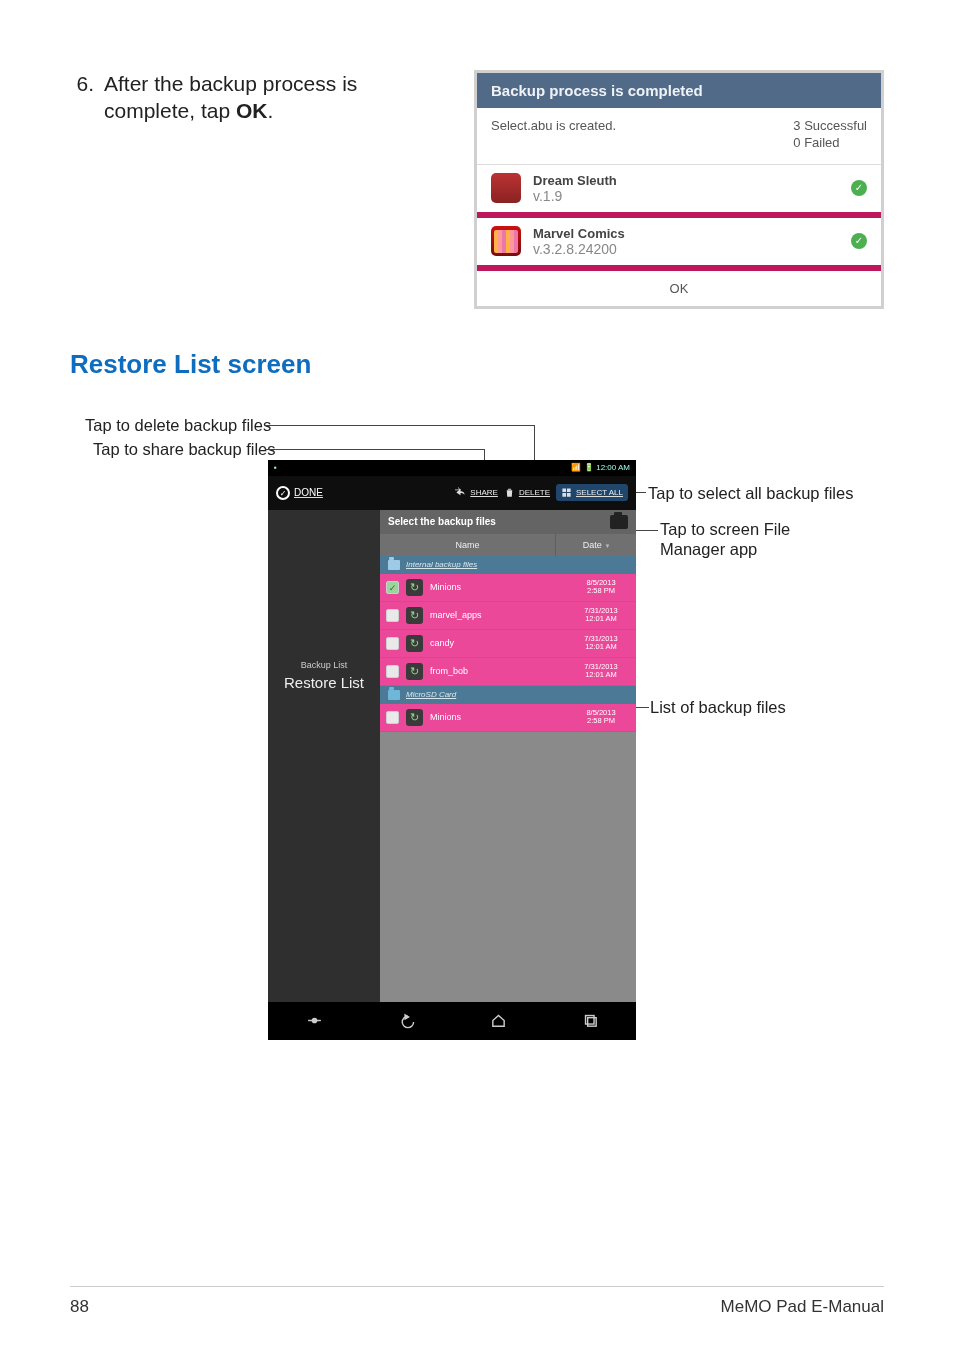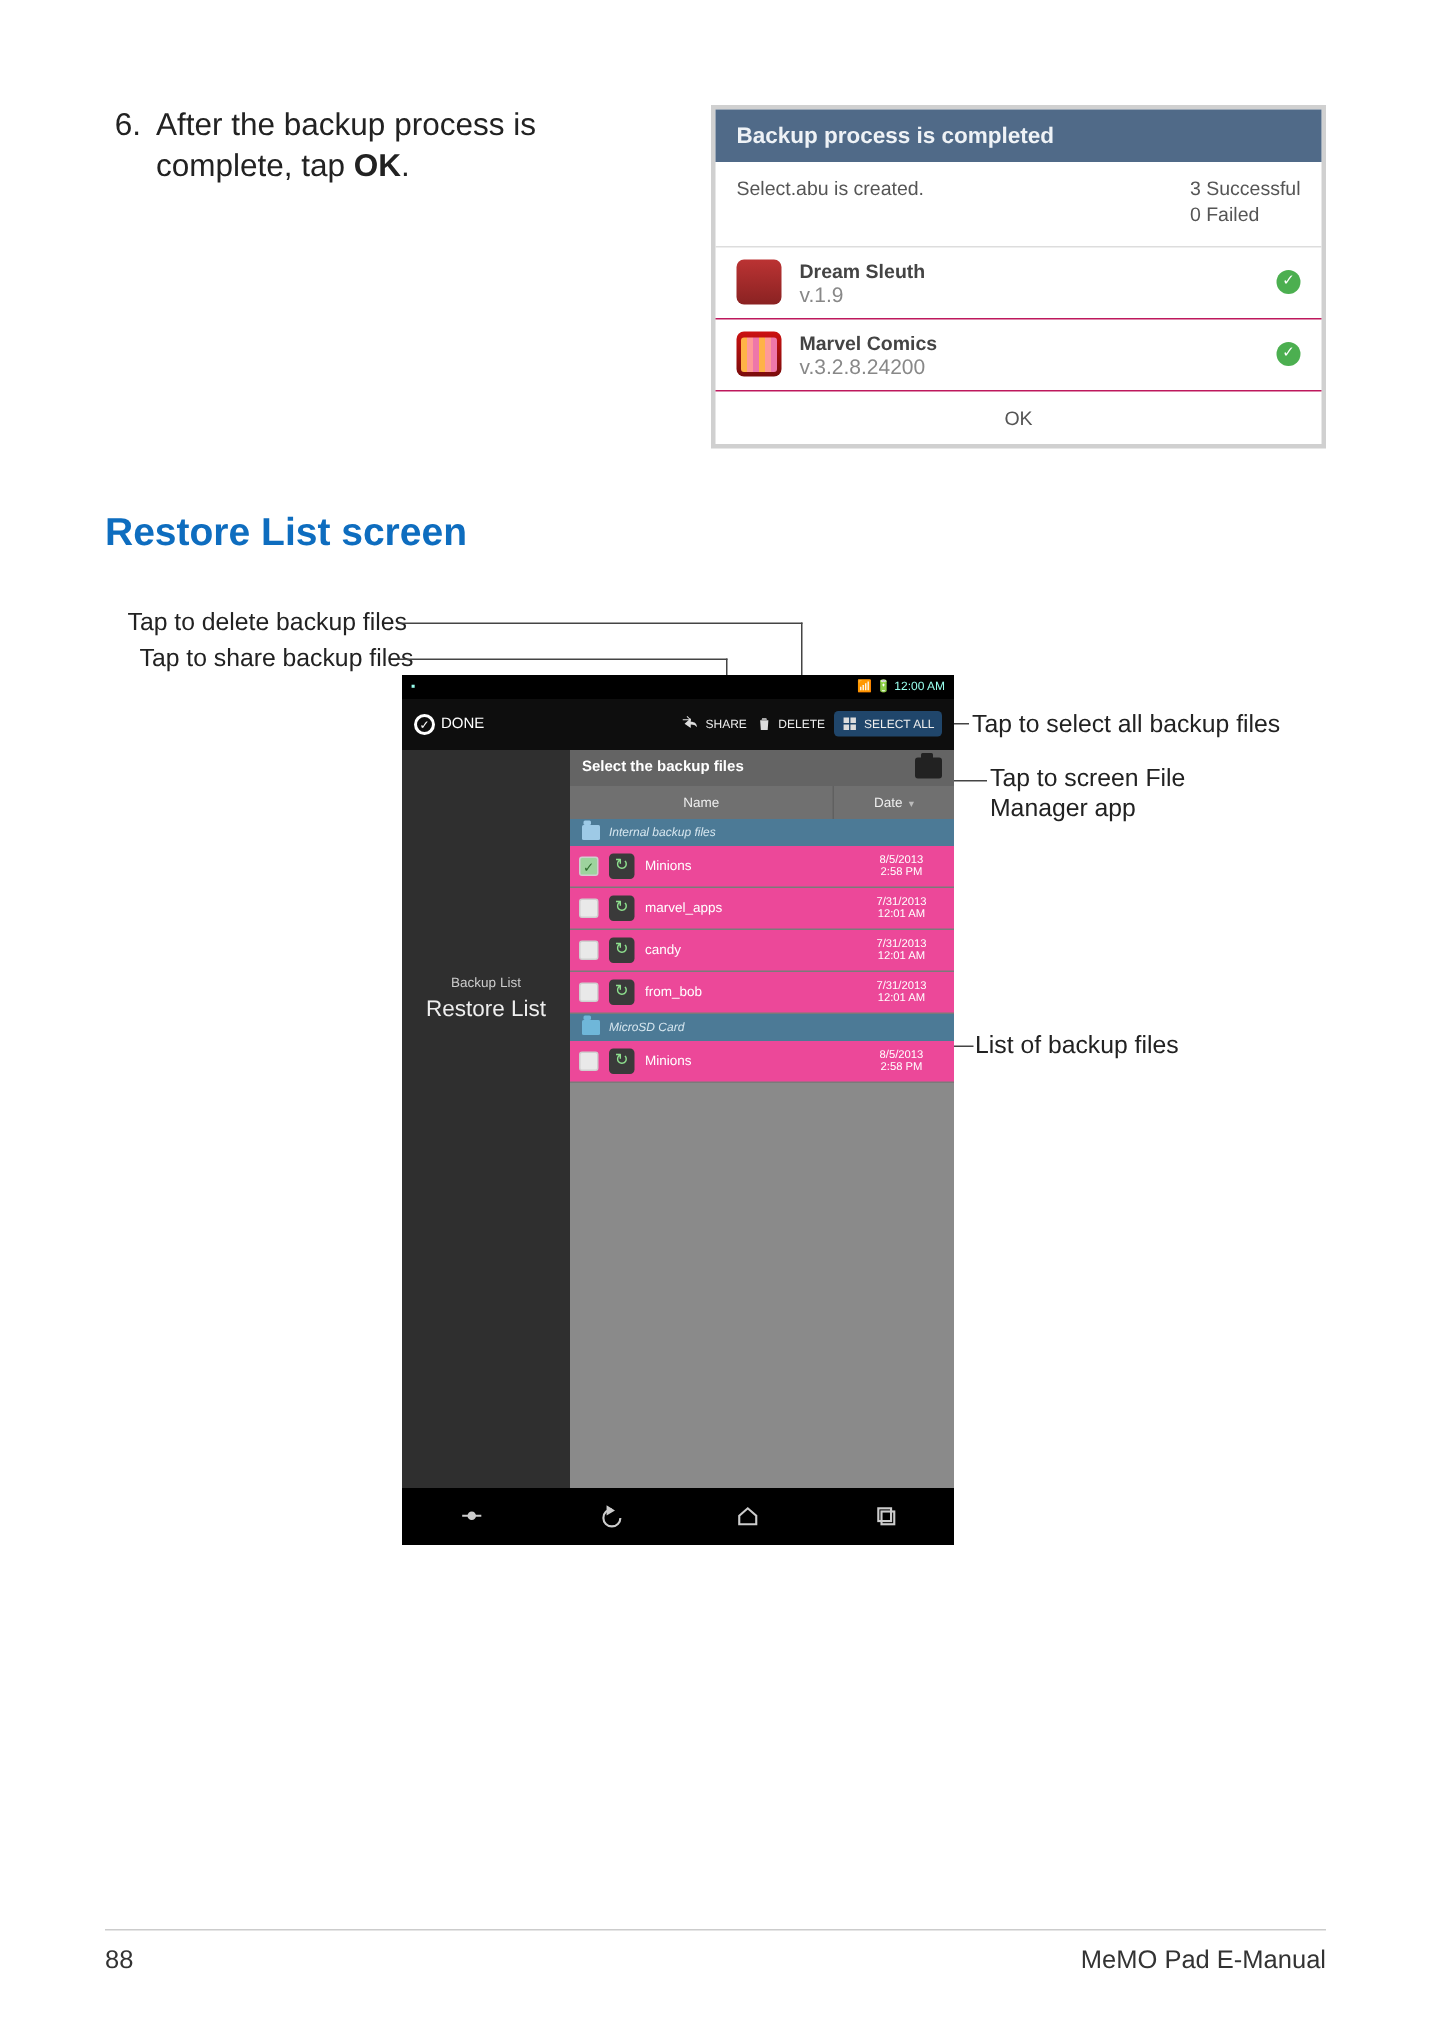--- a/index.html
+++ b/index.html
@@ -15,57 +15,57 @@
   .top-row { display: flex; gap: 24px; align-items: flex-start; }
   .instr { flex: 0 0 380px; display: flex; gap: 10px; font-size: 21px; line-height: 1.3; }
   .instr .num { width: 24px; text-align: right; }
   .instr .txt { flex: 1; }
   .instr b { font-weight: 700; }
 
   .shot1 { flex: 1; border: 3px solid #d0d0d0; }
   .shot1-head { background: #506a88; color: #eef2f6; font-size: 15px; padding: 9px 14px; font-weight: 600; }
   .shot1-sub { display: flex; justify-content: space-between; font-size: 13px; color: #555; padding: 10px 14px 12px 14px; border-bottom: 1px solid #ddd; }
   .shot1-sub .right { text-align: left; line-height: 1.3; }
-  .shot1-row { display: flex; align-items: center; padding: 8px 14px; border-bottom: 1px solid #be185d; }
+  .shot1-row { display: flex; align-items: center; padding: 8px 14px; border-bottom: 6px solid #be185d; }
   .aicon { width: 30px; height: 30px; border-radius: 5px; margin-right: 12px; flex: 0 0 30px; }
   .aicon.red  { background: linear-gradient(#b33,#8a2222); }
   .aicon.marvel { background: linear-gradient(#c11,#7a0c0c); position: relative; }
   .aicon.marvel::after { content: ""; position: absolute; inset: 4px 3px 3px 3px; background: repeating-linear-gradient(90deg,#ffb347 0 4px,#f99 4px 8px,#e7a 8px 12px); border-radius: 2px; }
   .aicon.yellow { background: linear-gradient(#ffcf4a,#e0a225); }
   .appname { font-weight: 700; font-size: 13px; color: #444; }
   .appver  { font-size: 14px; color: #888; }
   .check { margin-left: auto; width: 16px; height: 16px; border-radius: 50%; background: #4caf50; position: relative; }
   .check::after { content: "✓"; position: absolute; inset: 0; color: #fff; font-size: 10px; line-height: 16px; text-align: center; }
   .okbtn { text-align: center; font-size: 13px; color: #555; padding: 10px 0; }
 
   h2.section { color: #0e6dbf; font-size: 26px; font-weight: 700; margin: 40px 0 28px 0; }
 
   .restore-wrap { position: relative; width: 820px; margin-left: -10px; height: 640px; }
   .callout { position: absolute; font-size: 16.5px; color: #222; white-space: nowrap; }
   .phone { position: absolute; left: 208px; top: 52px; width: 368px; height: 580px; background: #2a2a2a; color: #ddd; font-size: 11px; }
   .pstatus { height: 16px; background: #000; display: flex; justify-content: space-between; align-items: center; padding: 0 6px; font-size: 8px; color: #9fe; }
-  .ptoolbar { height: 34px; background: #0e0e0e; display: flex; align-items: center; padding: 0 8px; gap: 6px; }
+  .ptoolbar { height: 34px; background: #0e0e0e; display: flex; align-items: center; padding: 0 8px; gap: 6px; text-decoration: underline; }
   .tb-done { display: flex; align-items: center; gap: 4px; font-size: 10px; color: #fff; margin-right: auto; }
   .donecircle { width: 14px; height: 14px; border: 2px solid #fff; border-radius: 50%; position: relative; }
   .donecircle::after { content: "✓"; position: absolute; inset: 0; font-size: 8px; line-height: 12px; text-align: center; color: #fff; }
   .tb-btn { display: flex; align-items: center; gap: 4px; font-size: 8px; color: #eee; }
   .tb-btn svg { width: 11px; height: 11px; }
   .phone-body { display: flex; height: 492px; }
   .psidebar { width: 112px; background: #2f2f2f; text-align: center; }
   .bl { font-size: 9px; color: #ccc; margin-top: 150px; }
   .rl { font-size: 15px; color: #eee; margin-top: 4px; }
   .pmain { flex: 1; background: #8a8a8a; position: relative; }
   .pmain-hdr { display: flex; align-items: center; justify-content: space-between; background: #646464; padding: 5px 8px; font-size: 10px; font-weight: 700; color: #fff; }
   .fm-ico { width: 18px; height: 14px; background: #222; border-radius: 2px; position: relative; }
   .fm-ico::after { content: ""; position: absolute; top: -3px; left: 4px; width: 8px; height: 4px; background: #222; border-radius: 1px; }
   .pcols { display: flex; background: #707070; color: #eee; font-size: 9px; }
   .pcol-name { flex: 1; text-align: center; padding: 6px 0; border-right: 1px solid #606060; }
   .pcol-date { width: 80px; text-align: center; padding: 6px 0; position: relative; }
   .pcol-date::after { content: "▾"; font-size: 7px; color: #bbb; margin-left: 4px; }
-  .group-hdr { background: #4c7a96; color: #d6e6ef; font-size: 8px; padding: 4px 8px; display: flex; align-items: center; gap: 6px; font-style: italic; }
+  .group-hdr { background: #4c7a96; color: #d6e6ef; font-size: 8px; padding: 4px 8px; display: flex; align-items: center; gap: 6px; font-style: italic; text-decoration: underline; }
   .folder-g { width: 12px; height: 10px; background: #9ecae6; border-radius: 1px; position: relative; }
   .folder-g::before { content: ""; position: absolute; top: -3px; left: 1px; width: 5px; height: 3px; background: #9ecae6; border-radius: 1px; }
   .folder-g2 { background: #6fb7d9; }
   .folder-g2::before { background: #6fb7d9; }
   .prow { display: flex; align-items: center; padding: 5px 6px; border-bottom: 1px solid #7a7a7a; gap: 7px; background: #ec4899; }
   .prow.sel .chk { background: #9dd39d; }
   .chk { width: 13px; height: 13px; border: 1px solid #cfcfcf; background: #e9e9e9; border-radius: 2px; position: relative; }
   .prow.sel .chk::after { content: "✓"; position: absolute; inset: 0; font-size: 9px; color: #2f6f2f; text-align: center; line-height: 12px; }
   .ficon { width: 17px; height: 17px; background: #3a3a3a; border-radius: 3px; position: relative; }
   .ficon::after { content: "↻"; color: #8ee08e; position: absolute; inset: 0; font-size: 11px; text-align: center; line-height: 17px; }

